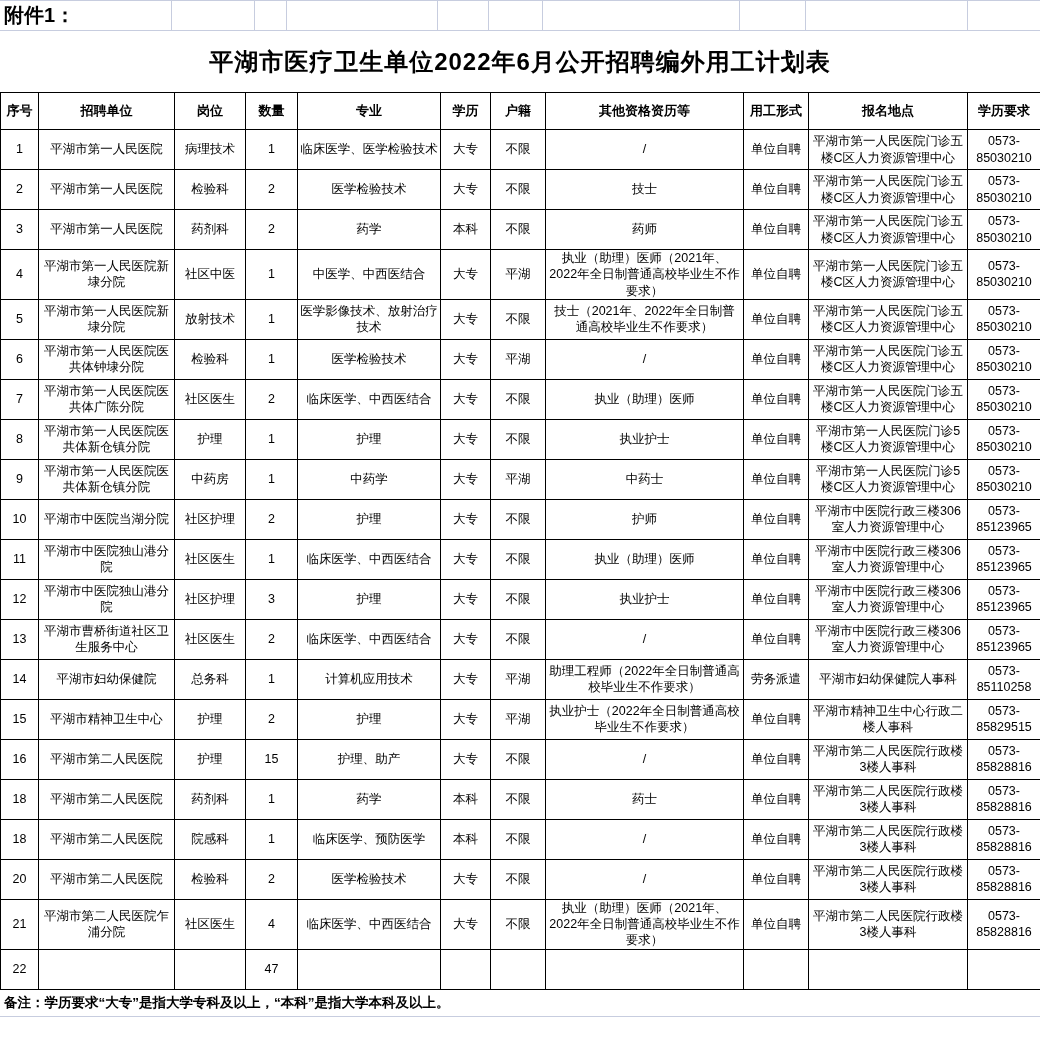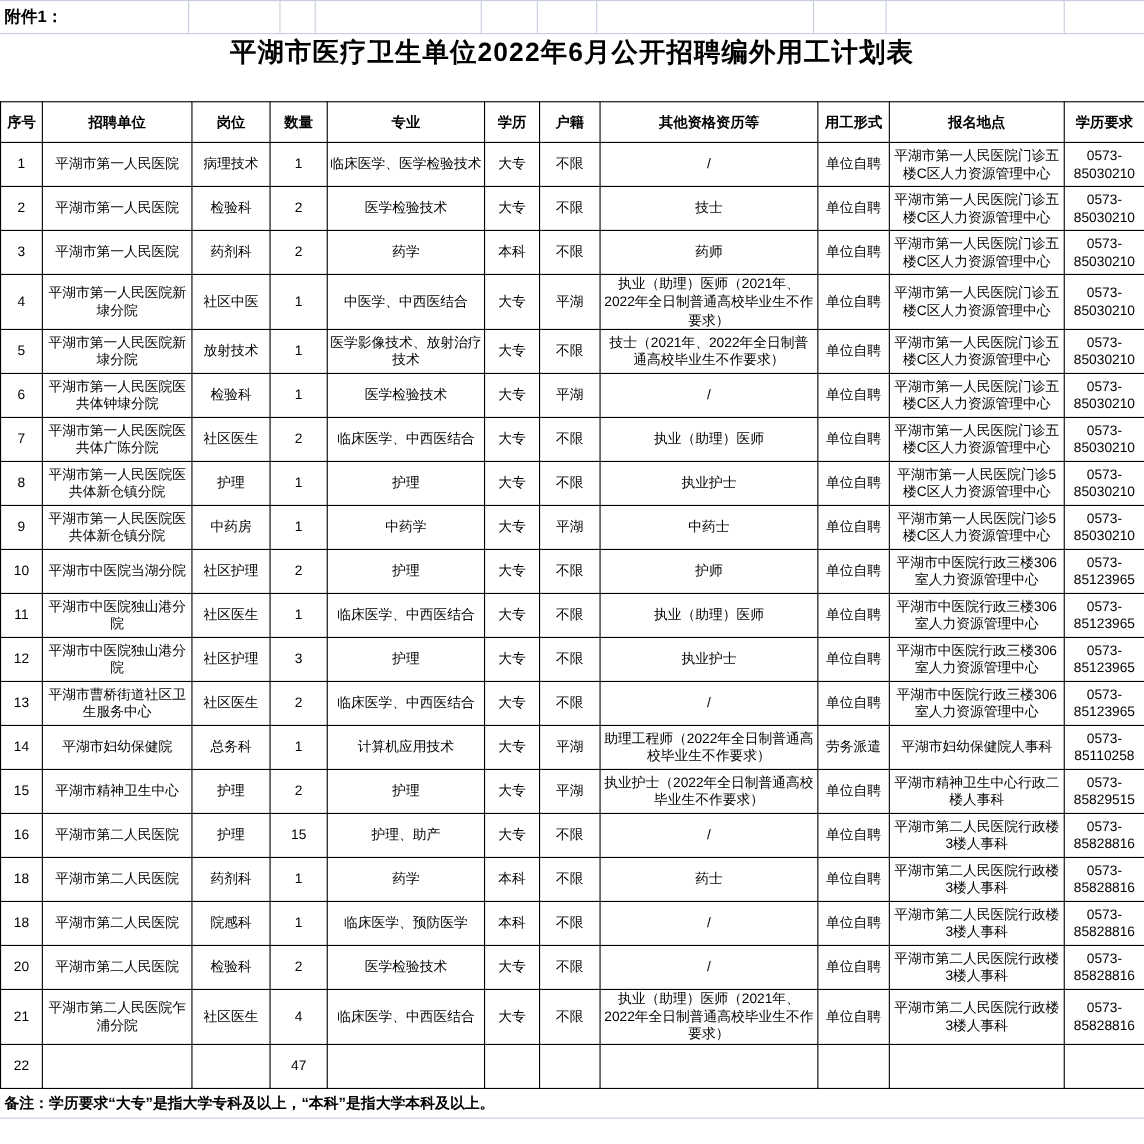--- a/index.html
+++ b/index.html
@@ -36,26 +36,27 @@
   .ts-cell.c2 { width: 32px; }
   .ts-cell.c3 { width: 151px; }
   .ts-cell.c4 { width: 51px; }
   .ts-cell.c5 { width: 54px; }
   .ts-cell.c6 { width: 197px; }
   .ts-cell.c7 { width: 66px; }
   .ts-cell.c8 { width: 162px; }
   .ts-cell.c9 { flex: 1; border-right: none; }
   .attachment-label {
     font-weight: bold;
-    font-size: 15px;
+    font-size: 20px;
   }
   
   .title-row {
     height: 61px;
     display: flex;
+    align-items: center;
     justify-content: center;
   }
   .title-text {
     font-size: 24px;
     font-weight: bold;
     letter-spacing: 1px;
   }
   
   table.main {
     width: 1040px;

